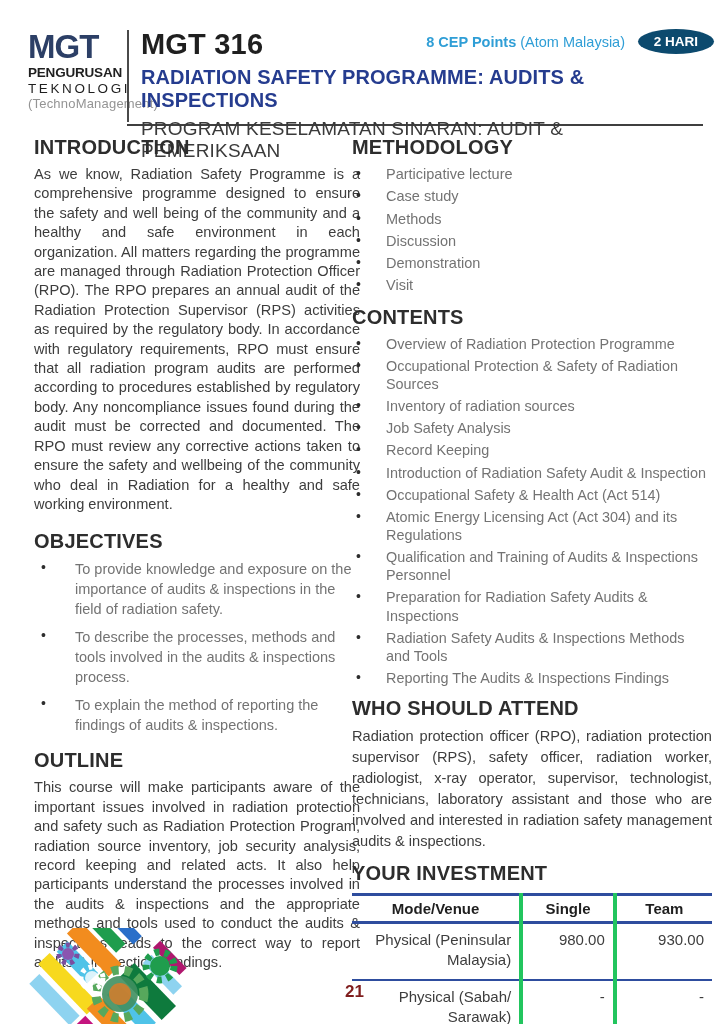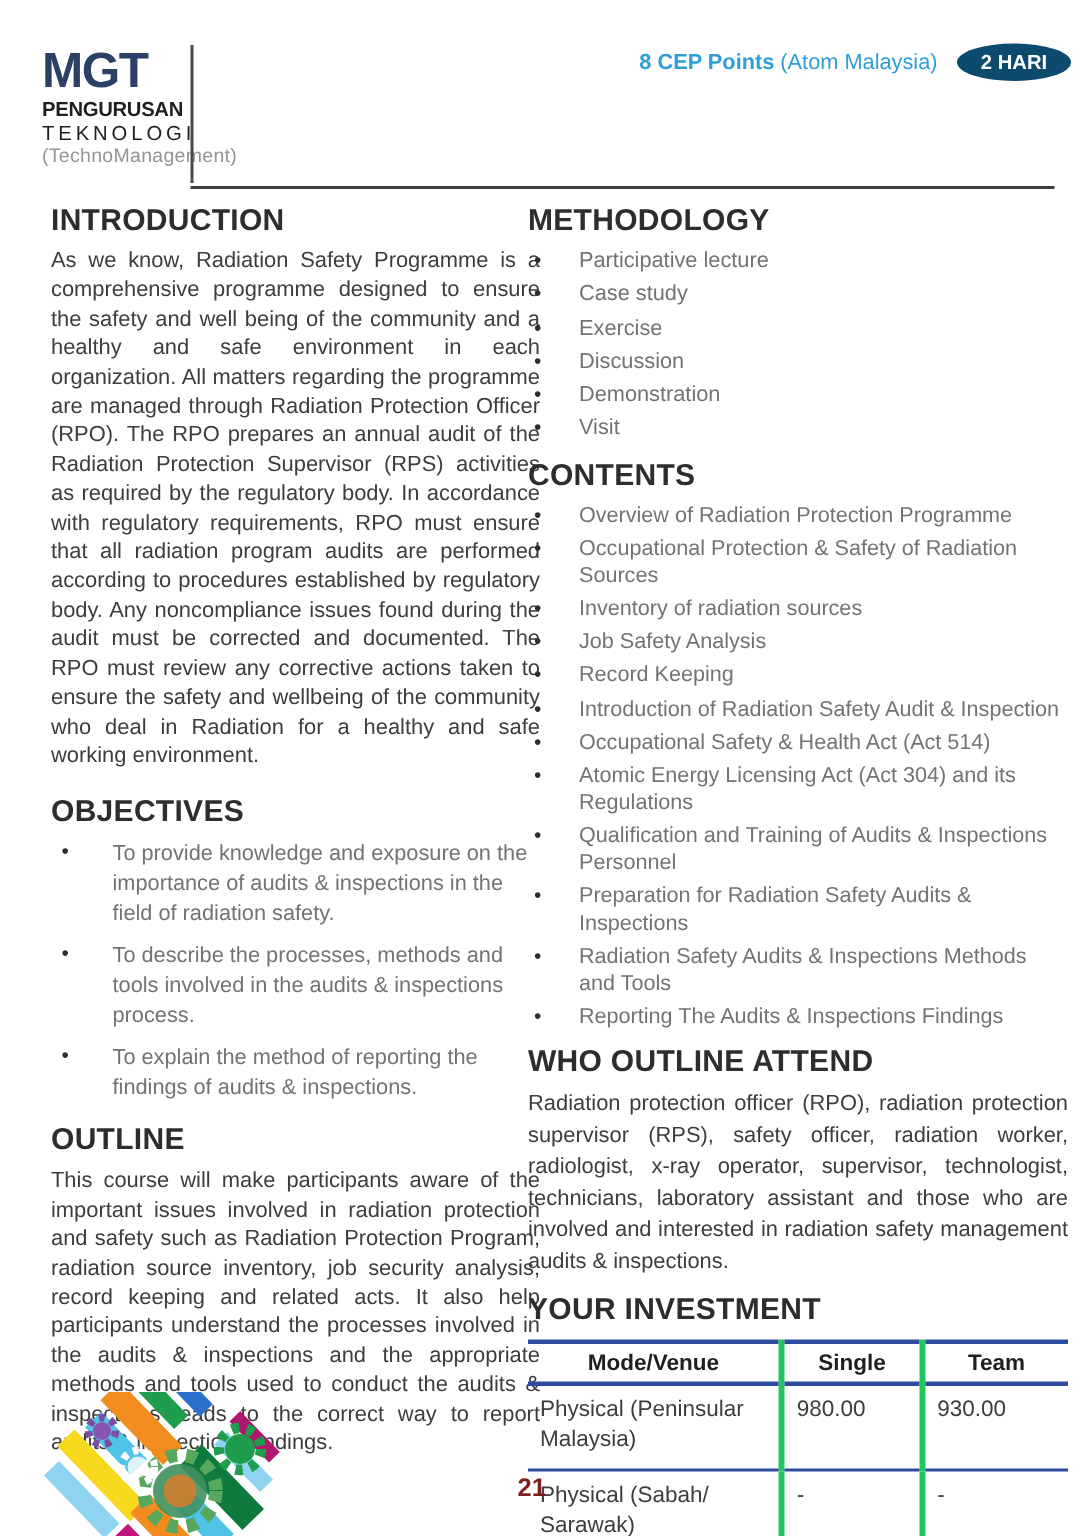--- a/index.html
+++ b/index.html
@@ -41,21 +41,21 @@
   .obj .btxt{line-height:1.38;}
   .obj .bullet{margin-bottom:8px;}
   .contents .btxt{font-size:14.4px; line-height:1.26;}
   .contents .bullet{margin-bottom:4px;}
   .wsa-para{line-height:1.44; margin-bottom:10px;}
   
   .inv-table{width:100%; border-collapse:collapse; margin-top:8px;
              border-top:3px solid #2e4d9e; border-bottom:3px solid #2e4d9e;}
   .inv-table th{font-size:15px; font-weight:700; color:#1f1f1f; text-align:center;
                 padding:4px 6px; border-bottom:3px solid #2e4d9e;}
-  .inv-table td{font-size:15px; color:#3d3d3d; text-align:left; padding:6px 8px 10px;
+  .inv-table td{font-size:15px; color:#3d3d3d; text-align:right; padding:6px 8px 10px;
                 vertical-align:top; line-height:1.3;}
   .inv-table th+th, .inv-table td+td{border-left:4px solid #22c55e;margin-top:24px;}
   .inv-table tbody tr:first-child td{border-bottom:2px solid #2e4d9e;}
   .c-mode{width:47%;} .c-single{width:26%;} .c-team{width:27%;}
   
   .page-num{position:absolute; left:345px; top:982px; font-size:17px; font-weight:700; color:#7f1d1d;}
   .deco{position:absolute; left:20px; top:928px; width:190px; height:96px;}
 </style>
 </head>
 <body>
@@ -64,20 +64,25 @@
 
   <div class="logo">
     <div class="logo-abbr">MGT</div>
     <div class="logo-l1">PENGURUSAN</div>
     <div class="logo-l2">TEKNOLOGI</div>
     <div class="logo-l3">(TechnoManagement)</div>
   </div>
   <div class="v-divider"></div>
   <div class="h-rule"></div>
 
+  <div class="titles">
+    <div class="course-code">MGT 316</div>
+    <div class="title-en">RADIATION SAFETY PROGRAMME: AUDITS &amp; INSPECTIONS</div>
+    <div class="title-my">PROGRAM KESELAMATAN SINARAN: AUDIT &amp; PEMERIKSAAN</div>
+  </div>
 
   <div class="cep-row">
     <div class="cep-text"><b>8 CEP Points</b><span> (Atom Malaysia)</span></div>
     <div class="badge">2 HARI</div>
   </div>
 
   <div class="col-left">
     <h2>INTRODUCTION</h2>
     <p class="para">As we know, Radiation Safety Programme is a comprehensive programme designed to ensure the safety and well being of the community and a healthy and safe environment in each organization. All matters regarding the programme are managed through Radiation Protection Officer (RPO). The RPO prepares an annual audit of the Radiation Protection Supervisor (RPS) activities as required by the regulatory body. In accordance with regulatory requirements, RPO must ensure that all radiation program audits are performed according to procedures established by regulatory body. Any noncompliance issues found during the audit must be corrected and documented. The RPO must review any corrective actions taken to ensure the safety and wellbeing of the community who deal in Radiation for a healthy and safe working environment.</p>
 
@@ -107,21 +112,21 @@
       <li class="bullet">
           <span class="dot">•</span>
           <span class="btxt">Participative lecture</span>
         </li>
       <li class="bullet">
           <span class="dot">•</span>
           <span class="btxt">Case study</span>
         </li>
       <li class="bullet">
           <span class="dot">•</span>
-          <span class="btxt">Exercise</span>
+          <span class="btxt">Methods</span>
         </li>
       <li class="bullet">
           <span class="dot">•</span>
           <span class="btxt">Discussion</span>
         </li>
       <li class="bullet">
           <span class="dot">•</span>
           <span class="btxt">Demonstration</span>
         </li>
       <li class="bullet">
@@ -175,21 +180,21 @@
       <li class="bullet">
           <span class="dot">•</span>
           <span class="btxt">Radiation Safety Audits &amp; Inspections Methods and Tools</span>
         </li>
       <li class="bullet">
           <span class="dot">•</span>
           <span class="btxt">Reporting The Audits &amp; Inspections Findings</span>
         </li>
     </ul>
 
-    <h2>WHO OUTLINE ATTEND</h2>
+    <h2>WHO SHOULD ATTEND</h2>
     <p class="para wsa-para">Radiation protection officer (RPO), radiation protection supervisor (RPS), safety officer, radiation worker, radiologist, x-ray operator, supervisor, technologist, technicians, laboratory assistant and those who are involved and interested in radiation safety management audits &amp; inspections.</p>
 
     <h2>YOUR INVESTMENT</h2>
     <table class="inv-table">
       <thead>
         <tr>
           <th class="c-mode">Mode/Venue</th>
           <th class="c-single">Single</th>
           <th class="c-team">Team</th>
         </tr>

